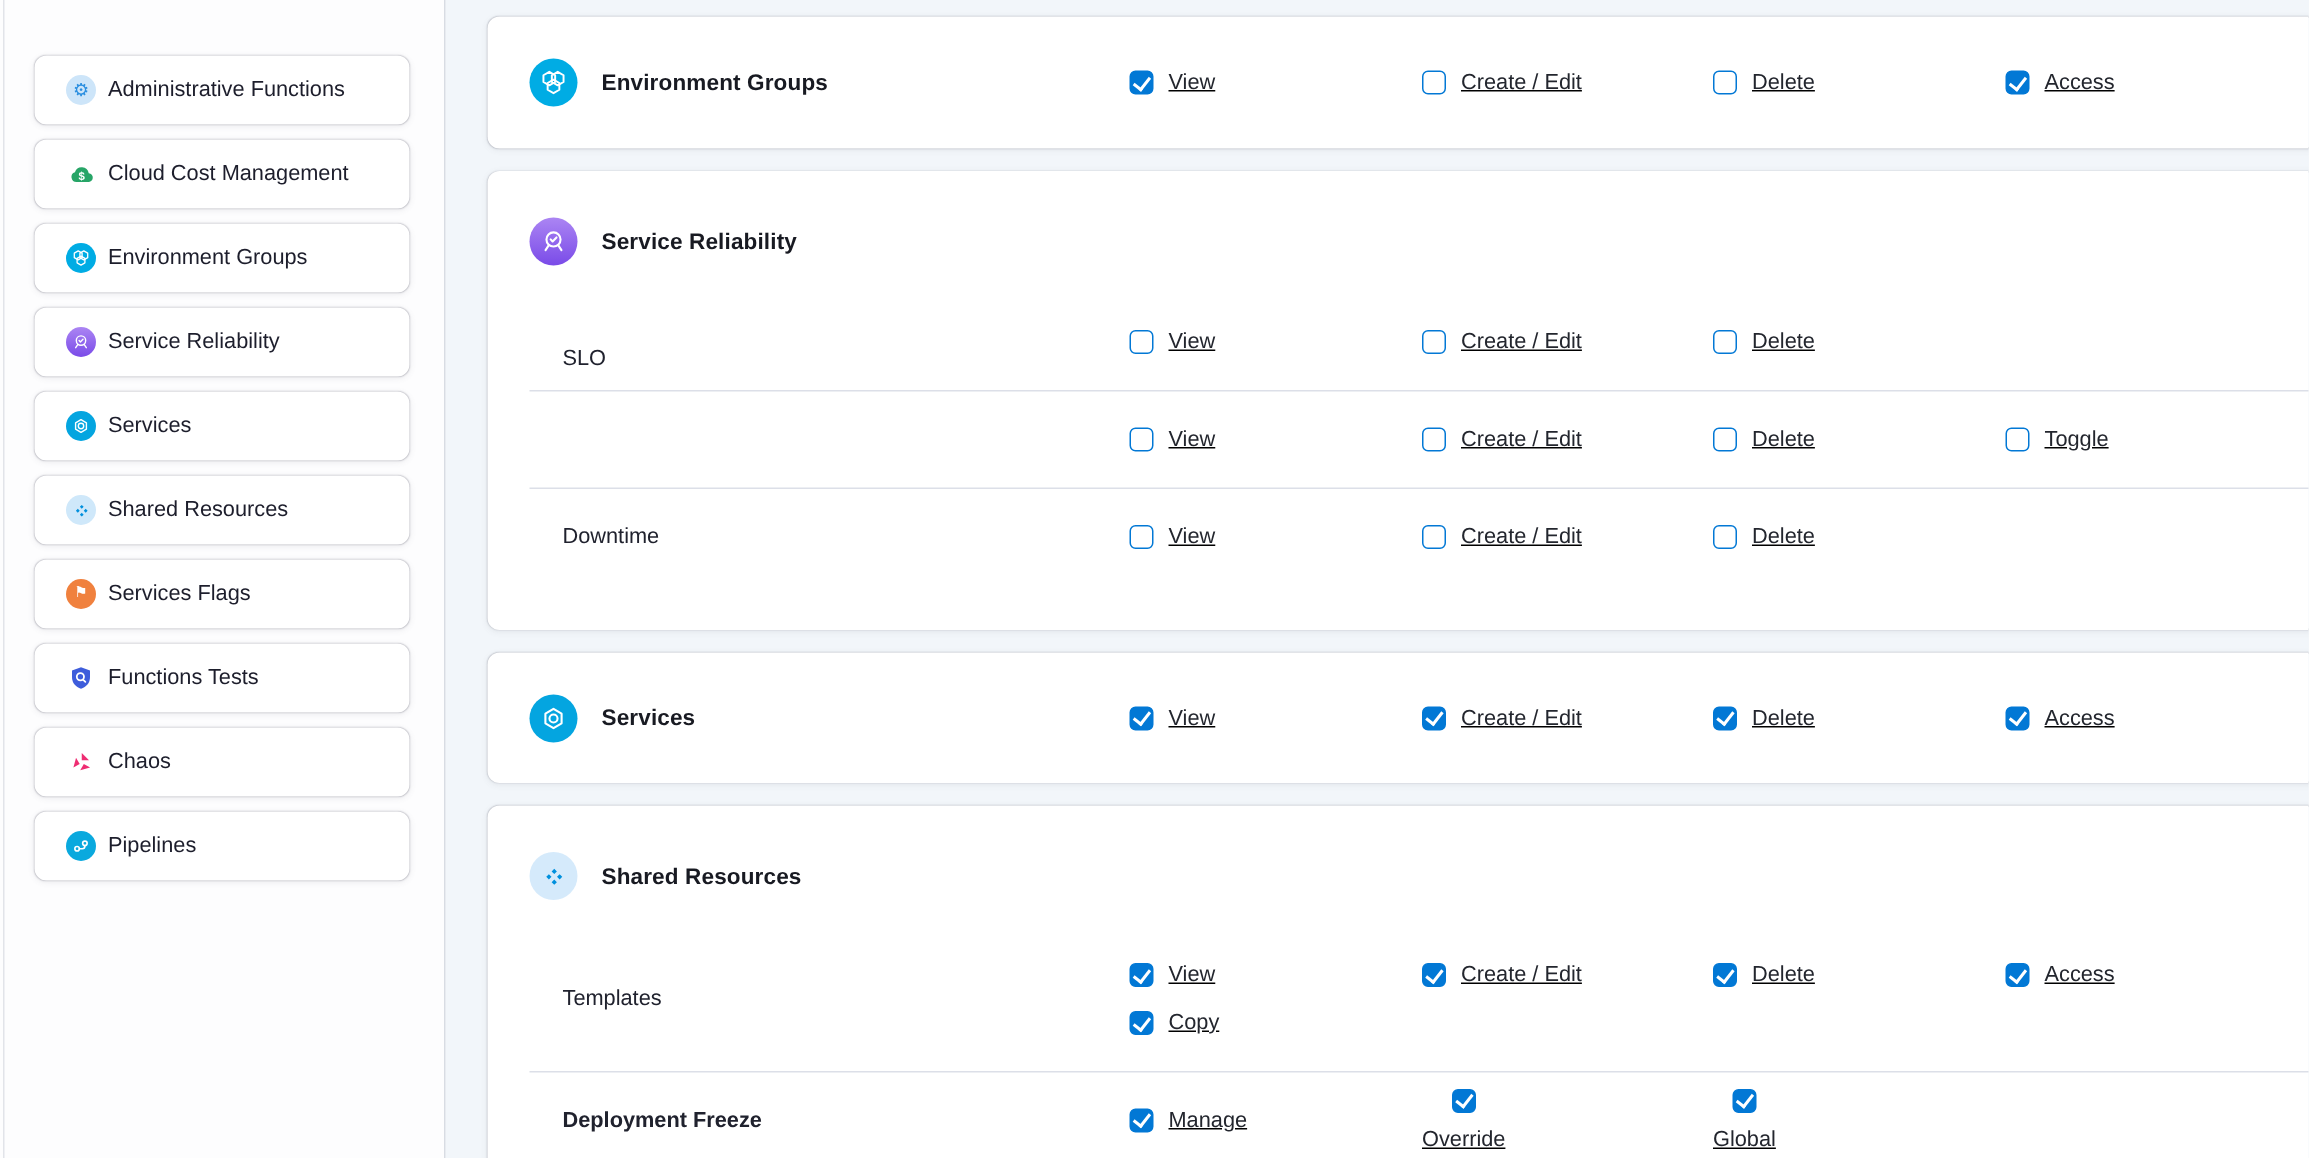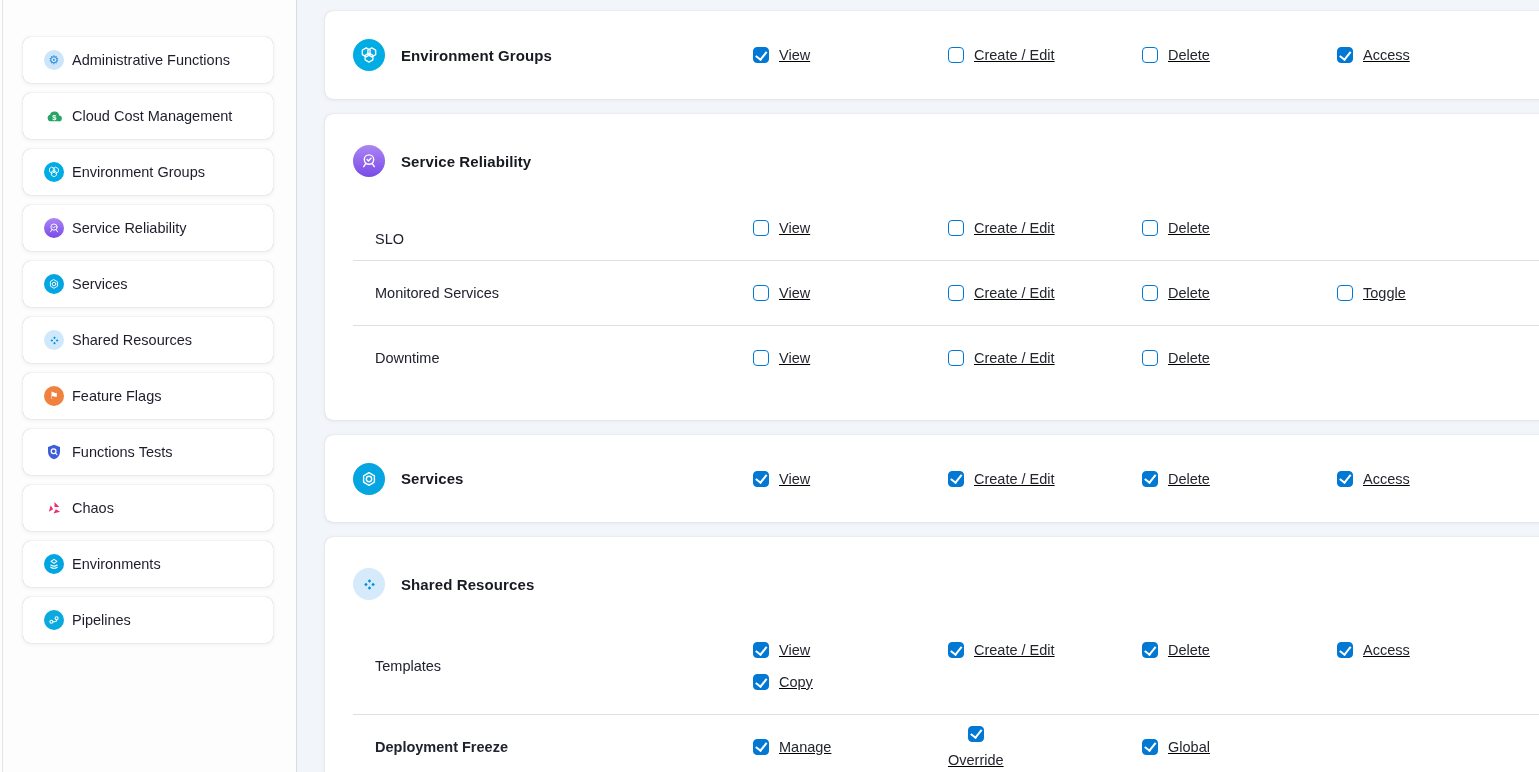--- a/index.html
+++ b/index.html
@@ -155,21 +155,21 @@
             <svg viewBox="0 0 18 18">
               <path fill="#0090dd" d="M9,2.6 l2.1,2.1 -2.1,2.1 -2.1,-2.1 z M13.3,6.9 l2.1,2.1 -2.1,2.1 -2.1,-2.1 z M9,11.2 l2.1,2.1 -2.1,2.1 -2.1,-2.1 z M4.7,6.9 l2.1,2.1 -2.1,2.1 -2.1,-2.1 z"></path>
             </svg>
           </span>
           <span class="nav-label">Shared Resources</span>
         </div>
         <div class="nav-item">
           <span class="nav-icon ni-feature-flags-icon">
             <span class="glyph" style="color:#fff;font-size:10px">⚑</span>
           </span>
-          <span class="nav-label">Feature Flags</span>
+          <span class="nav-label">Services Flags</span>
         </div>
         <div class="nav-item">
           <span class="nav-icon ni-security-tests-icon">
             <svg viewBox="0 0 14 16">
               <path d="M7,0.8 L13,3 V7.4 C13,11.6 10.5,14 7,15.2 C3.5,14 1,11.6 1,7.4 V3 Z" fill="#3e5ddb"></path>
               <circle cx="6.6" cy="7.2" r="2.4" fill="none" stroke="#fff" stroke-width="1.2"></circle>
               <path d="M8.5,9.2 L9.9,10.6" stroke="#fff" stroke-width="1.2" stroke-linecap="round"></path>
             </svg>
           </span>
           <span class="nav-label">Functions Tests</span>
@@ -178,32 +178,20 @@
           <span class="nav-icon ni-chaos-icon">
             <svg viewBox="0 0 14 14">
               <g fill="#ee2d72">
                 <polygon points="7,1 11.5,5.5 7,5.5"></polygon>
                 <polygon points="7,1 11.5,5.5 7,5.5" transform="rotate(120 7 7)"></polygon>
                 <polygon points="7,1 11.5,5.5 7,5.5" transform="rotate(240 7 7)"></polygon>
               </g>
             </svg>
           </span>
           <span class="nav-label">Chaos</span>
-        </div>
-        <div class="nav-item">
-          <span class="nav-icon ni-environments-icon">
-            <svg viewBox="0 0 12 12">
-              <g stroke="#fff" fill="none" stroke-linejoin="round" stroke-linecap="round" stroke-width="1.1">
-                <path d="M6,1.4 L9,3.4 L6,5.4 L3,3.4 Z"></path>
-                <path d="M2.8,7 Q6,9.2 9.2,7"></path>
-                <path d="M2.8,9.2 Q6,11.4 9.2,9.2"></path>
-              </g>
-            </svg>
-          </span>
-          <span class="nav-label">Environments</span>
         </div>
         <div class="nav-item">
           <span class="nav-icon ni-pipelines-icon">
             <svg viewBox="0 0 12 12">
               <g stroke="#fff" fill="none" stroke-linejoin="round" stroke-linecap="round" stroke-width="1.1">
                 <circle cx="3.4" cy="7.8" r="1.5"></circle>
                 <circle cx="8.6" cy="4.2" r="1.5"></circle>
                 <path d="M4.9,7.8 H6.8 a1.8,1.8 0 0 0 1.8,-1.8 V5.7"></path>
               </g>
             </svg>
@@ -271,21 +259,20 @@
             <label class="perm" style="grid-area: 1 / 3;">
               <span class="cb"></span>
               <span class="perm-label">Create / Edit</span>
             </label>
             <label class="perm" style="grid-area: 1 / 4;">
               <span class="cb"></span>
               <span class="perm-label">Delete</span>
             </label>
           </div>
           <div class="grid-row perm-row">
-            <div class="row-label" style="grid-column: 1;">Monitored Services</div>
             <label class="perm" style="grid-area: 1 / 2;">
               <span class="cb"></span>
               <span class="perm-label">View</span>
             </label>
             <label class="perm" style="grid-area: 1 / 3;">
               <span class="cb"></span>
               <span class="perm-label">Create / Edit</span>
             </label>
             <label class="perm" style="grid-area: 1 / 4;">
               <span class="cb"></span>
@@ -382,21 +369,21 @@
           <div class="grid-row perm-row">
             <div class="row-label" style="grid-column: 1; font-weight: bold;">Deployment Freeze</div>
             <label class="perm" style="grid-area: 1 / 2; text-align: center;">
               <span class="cb checked"></span>
               <span class="perm-label">Manage</span>
             </label>
             <label class="perm" style="grid-area: 1 / 3; flex-direction: column;">
               <span class="cb checked"></span>
               <span class="perm-label">Override</span>
             </label>
-            <label class="perm" style="grid-area: 1 / 4;">
+            <label class="perm" style="grid-area: 1 / 4; flex-direction: column;">
               <span class="cb checked"></span>
               <span class="perm-label">Global</span>
             </label>
           </div>
         </div>
       </section>
     </main>
 </div>
 
 </body></html>

